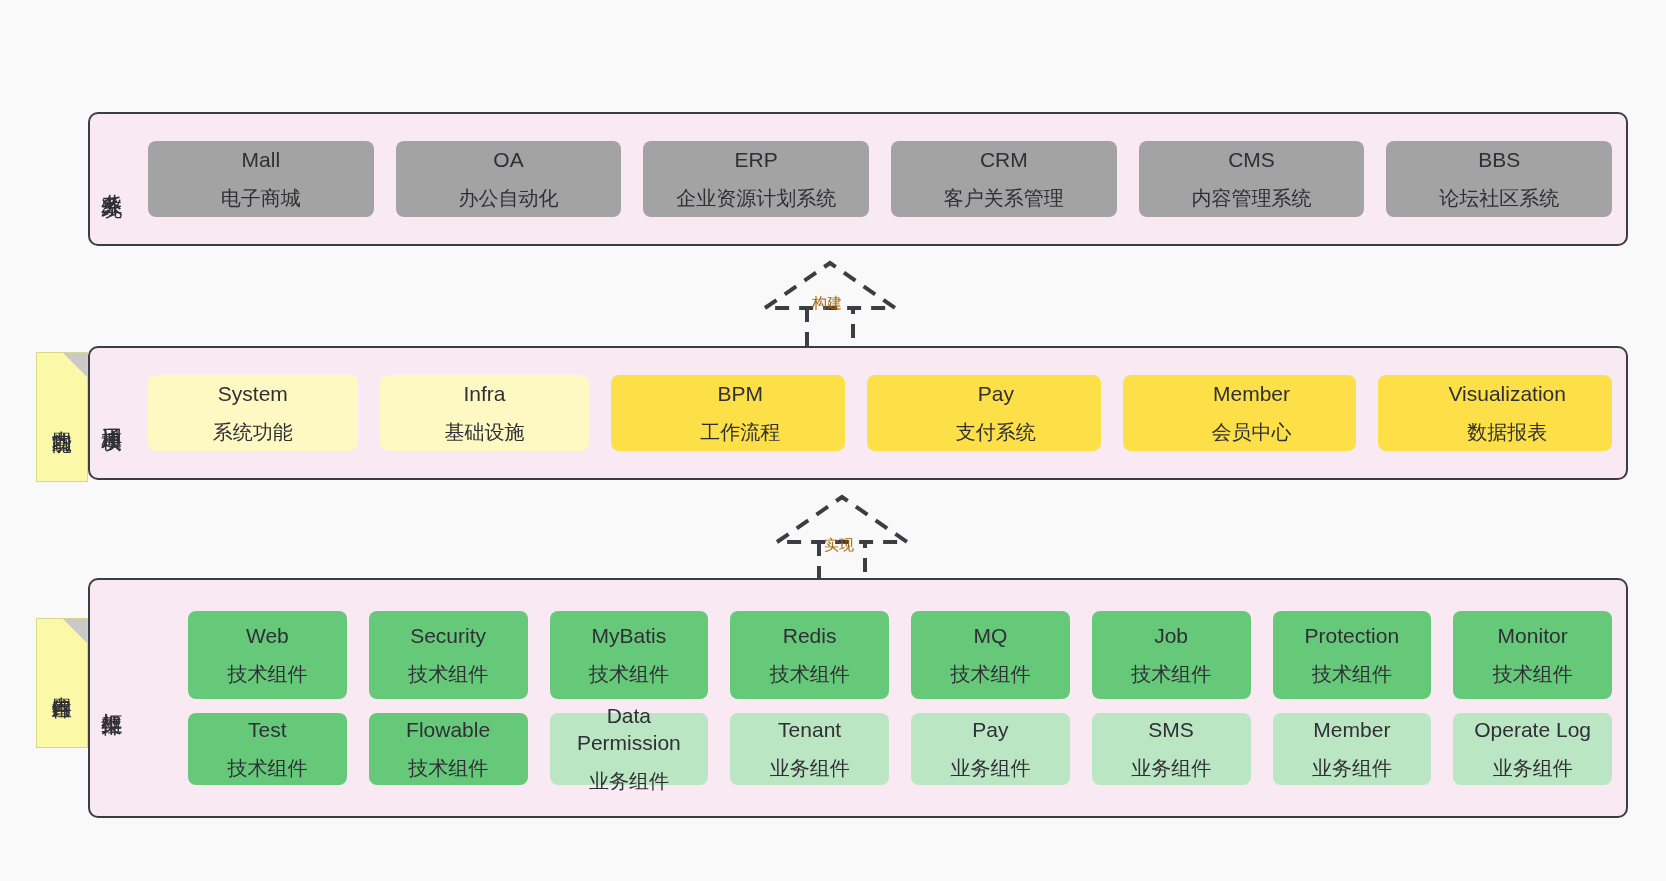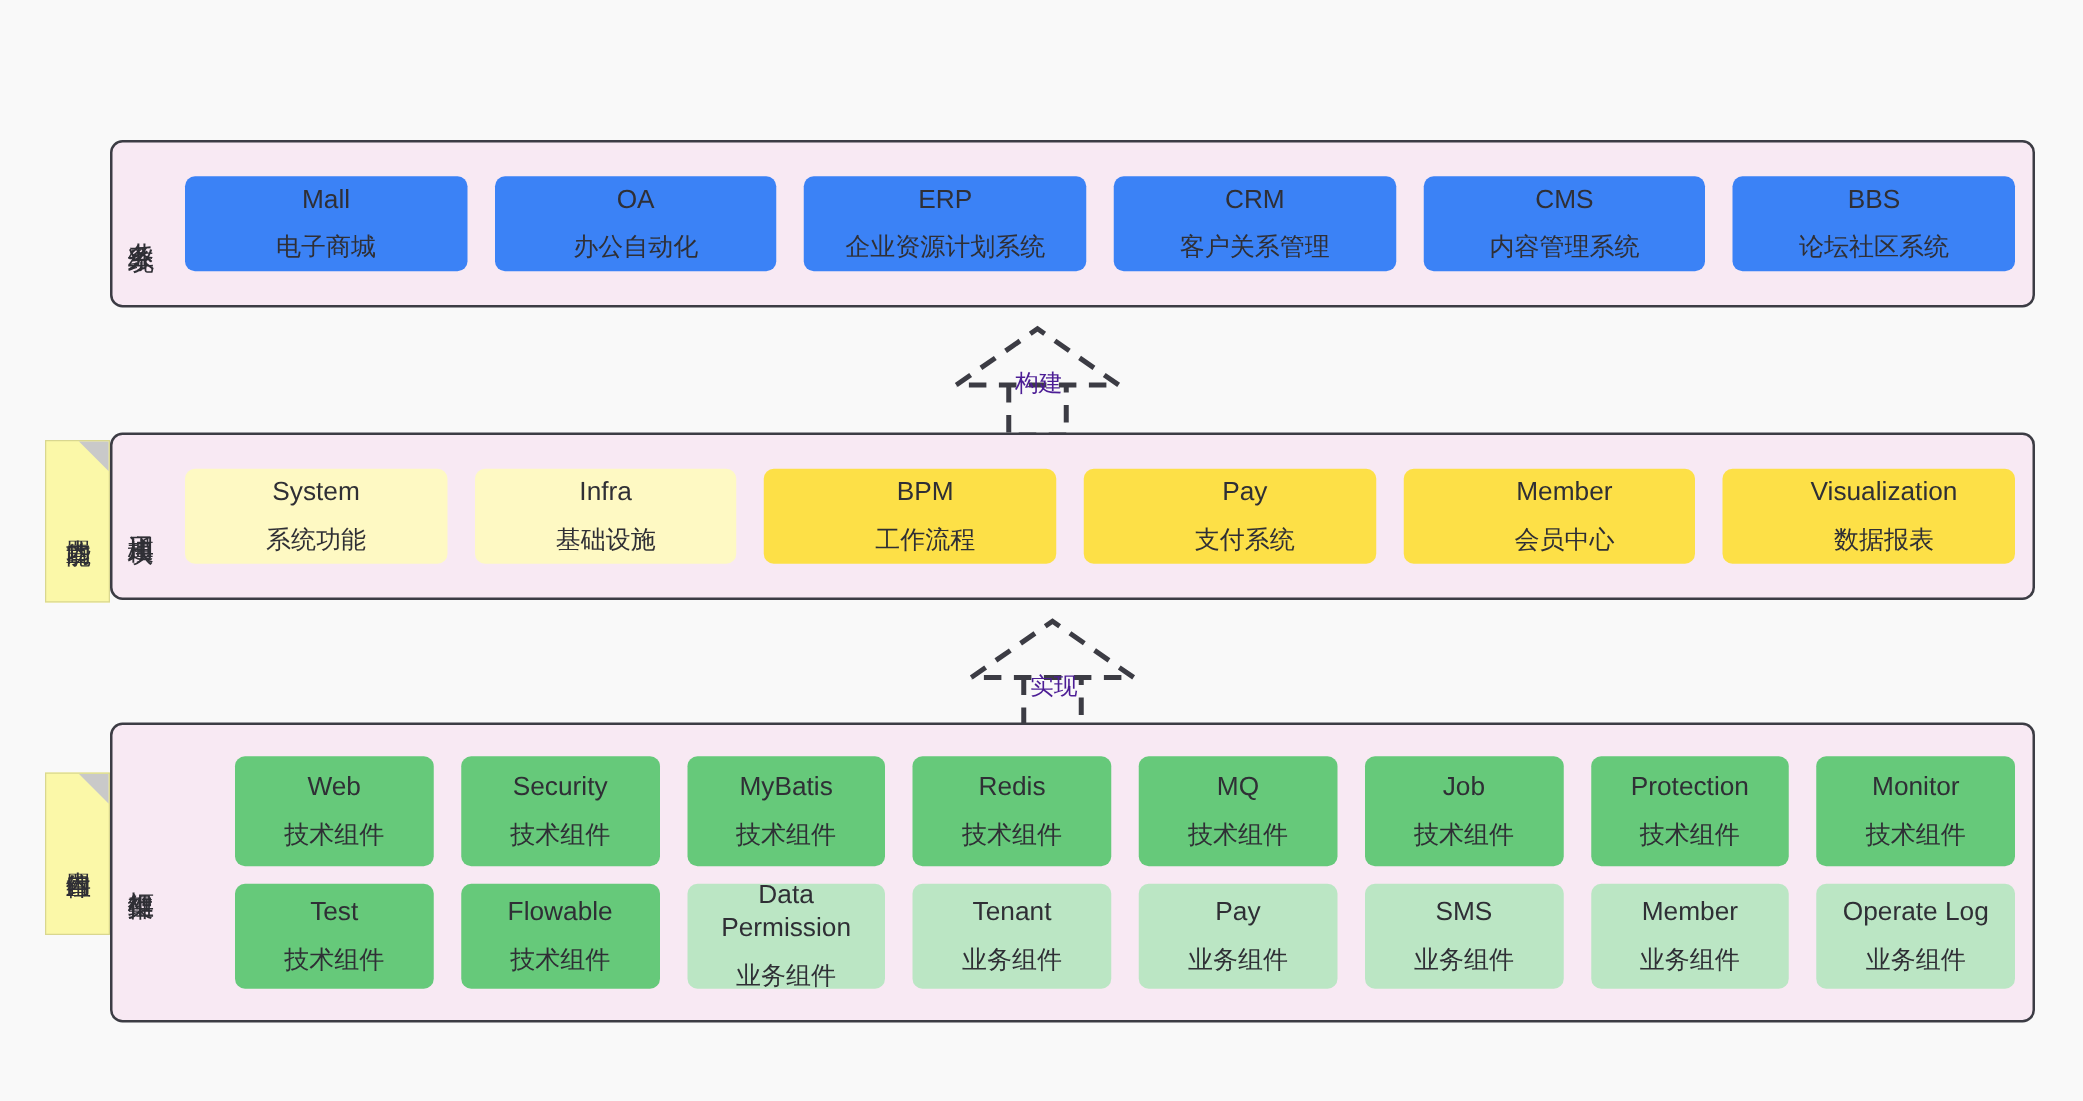--- a/index.html
+++ b/index.html
@@ -79,21 +79,21 @@
     white-space: nowrap;
   }
   .card .t-cn {
     font-size: 20px;
     color: #2f2f35;
     white-space: nowrap;
     margin-top: 12px;
   }
   .card.wrap .t-en { white-space: normal; }
 
-  .c-blue      { background: #3b82f6; }
+  .c-blue      { background: #a3a3a3; }
   .c-red       { background: #fef9c3; }
   .c-pink      { background: #fde047; padding-left: 28px; }
   .c-green     { background: #66c97a; }
   .c-lgreen    { background: #bbe6c4; }
 
   
   .note {
     position: absolute;
     box-sizing: border-box;
     background: #fbf8a8;
@@ -120,22 +120,22 @@
     border-top: 24px solid #c9c9c9;
   }
 
   
   .uml-arrow {
     position: absolute;
   }
   .uml-arrow svg { display: block; overflow: visible; }
   .uml-label {
     position: absolute;
-    font-size: 19px;
-    color: #4c1d95;
+    font-size: 15px;
+    color: #a16207;
     white-space: nowrap;
     background: transparent;
   }
 </style>
 </head>
 <body>
 
 <div id="canvas">
 
   <div class="layer" id="layer-business" style="left:88px; top:112px; width:1540px; height:134px;">
@@ -262,21 +262,21 @@
         <div class="card c-green">
           <span class="t-en">Protection</span>
           <span class="t-cn">技术组件</span>
         </div>
         <div class="card c-green">
           <span class="t-en">Monitor</span>
           <span class="t-cn">技术组件</span>
         </div>
       </div>
 
-      <div class="row" style="height:84px;">
+      <div class="row" style="height:72px;">
         <div class="card c-green">
           <span class="t-en">Test</span>
           <span class="t-cn">技术组件</span>
         </div>
         <div class="card c-green">
           <span class="t-en">Flowable</span>
           <span class="t-cn">技术组件</span>
         </div>
         <div class="card c-lgreen wrap">
           <span class="t-en">Data Permission</span>

